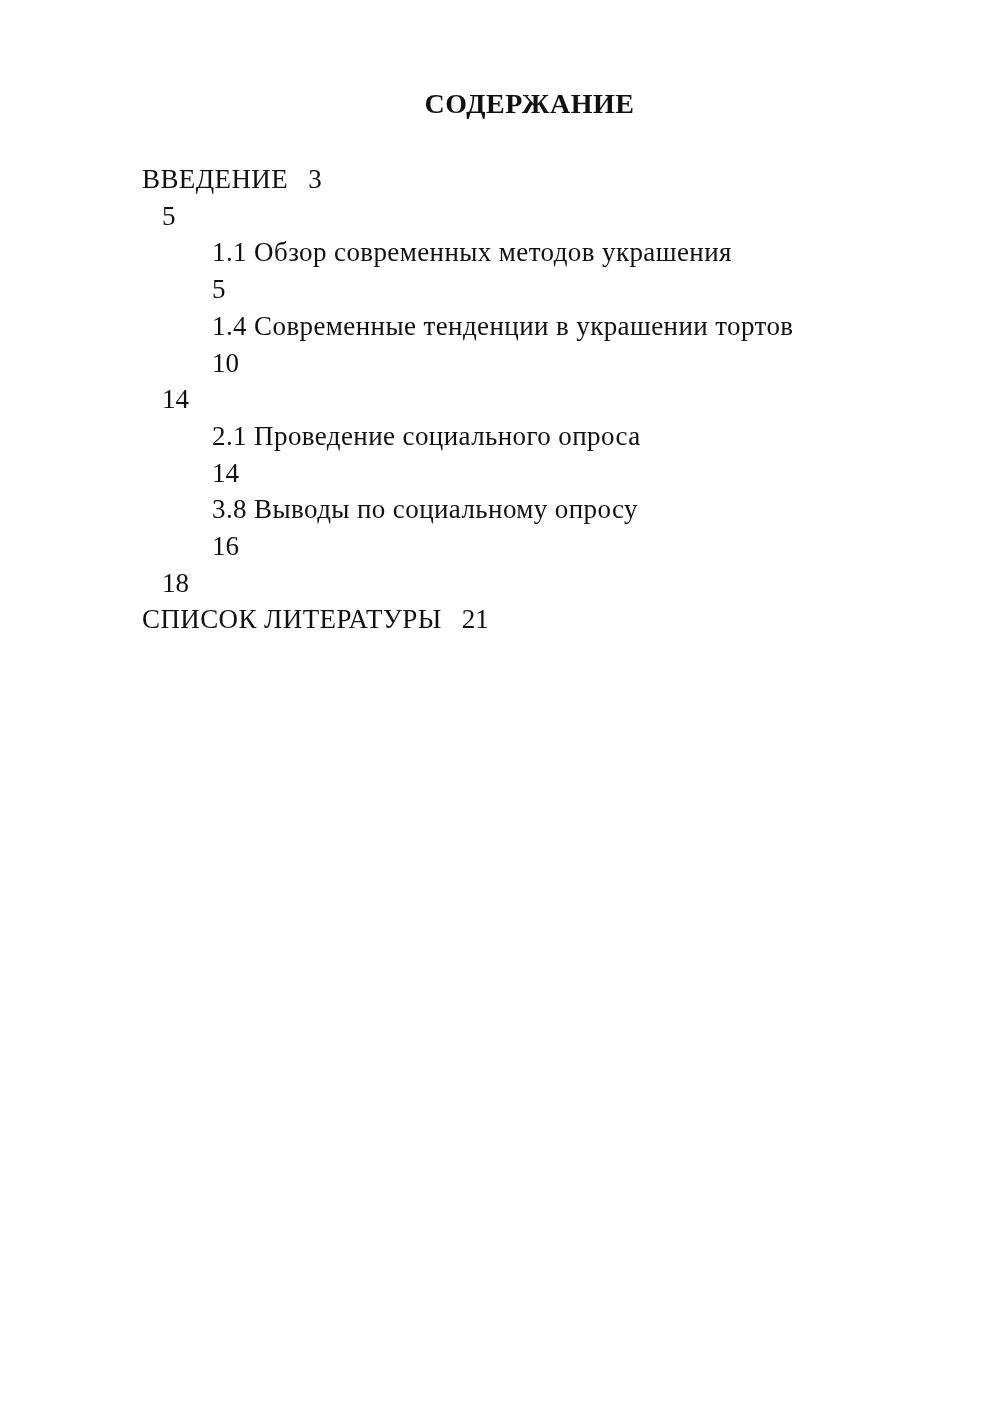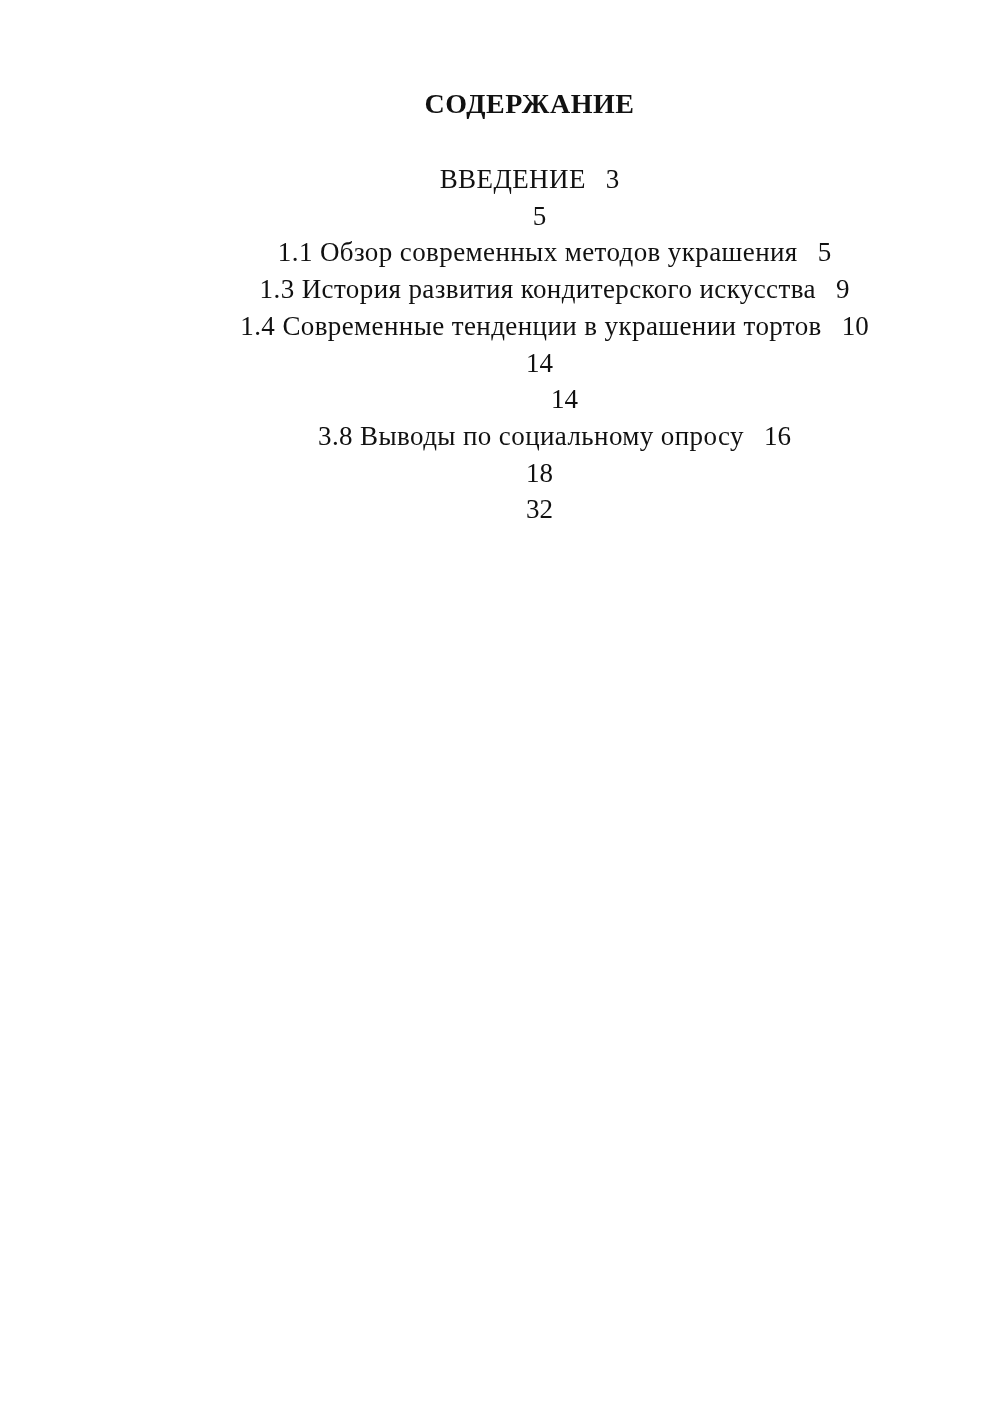--- a/index.html
+++ b/index.html
@@ -29,28 +29,29 @@
     letter-spacing: 0.5px;
   }
   .toc {
     position: absolute;
     top: 161px;
     left: 142px;
     right: 83px;
   }
   .toc-row {
     display: flex;
-    justify-content: center;
+    justify-content: flex-start;
     align-items: baseline;
     font-size: 27px;
     line-height: 36.7px;
     white-space: nowrap;
   }
   .toc-row.sub {
     padding-left: 50px;
+    flex-direction: column;
   }
   .toc-row .label {
     letter-spacing: 0.4px;
   }
   .toc-row .pagenum {
     margin-left: 20px;
   }
   .page-footer {
     position: absolute;
     top: 1326px;
@@ -74,39 +75,37 @@
         <span class="pagenum">3</span>
       </div>
       <div class="toc-row">
         <span class="pagenum">5</span>
       </div>
       <div class="toc-row sub">
         <span class="label">1.1 Обзор современных методов украшения</span>
         <span class="pagenum">5</span>
       </div>
       <div class="toc-row sub">
-        <span class="label">1.3 История развития кондитерского искусства</span>
-        <span class="pagenum">9</span>
-      </div>
-      <div class="toc-row sub">
         <span class="label">1.4 Современные тенденции в украшении тортов</span>
         <span class="pagenum">10</span>
       </div>
       <div class="toc-row">
         <span class="pagenum">14</span>
       </div>
       <div class="toc-row sub">
+        <span class="label">2.1 Проведение социального опроса</span>
         <span class="pagenum">14</span>
       </div>
       <div class="toc-row sub">
         <span class="label">3.8 Выводы по социальному опросу</span>
         <span class="pagenum">16</span>
       </div>
       <div class="toc-row">
         <span class="pagenum">18</span>
       </div>
       <div class="toc-row">
-        <span class="pagenum">32</span>
+        <span class="label">СПИСОК ЛИТЕРАТУРЫ</span>
+        <span class="pagenum">21</span>
       </div>
     </div>
 
   <div class="page-footer">2</div>
 </div>
 
 </body></html>

